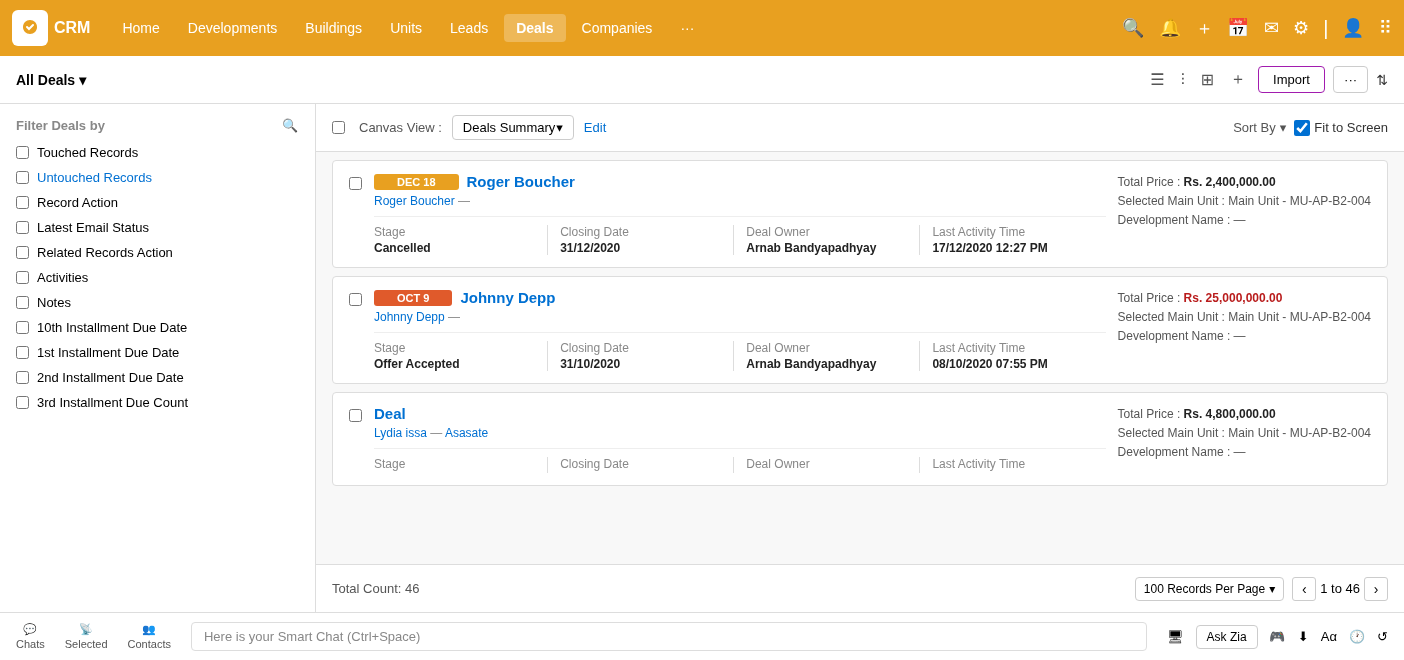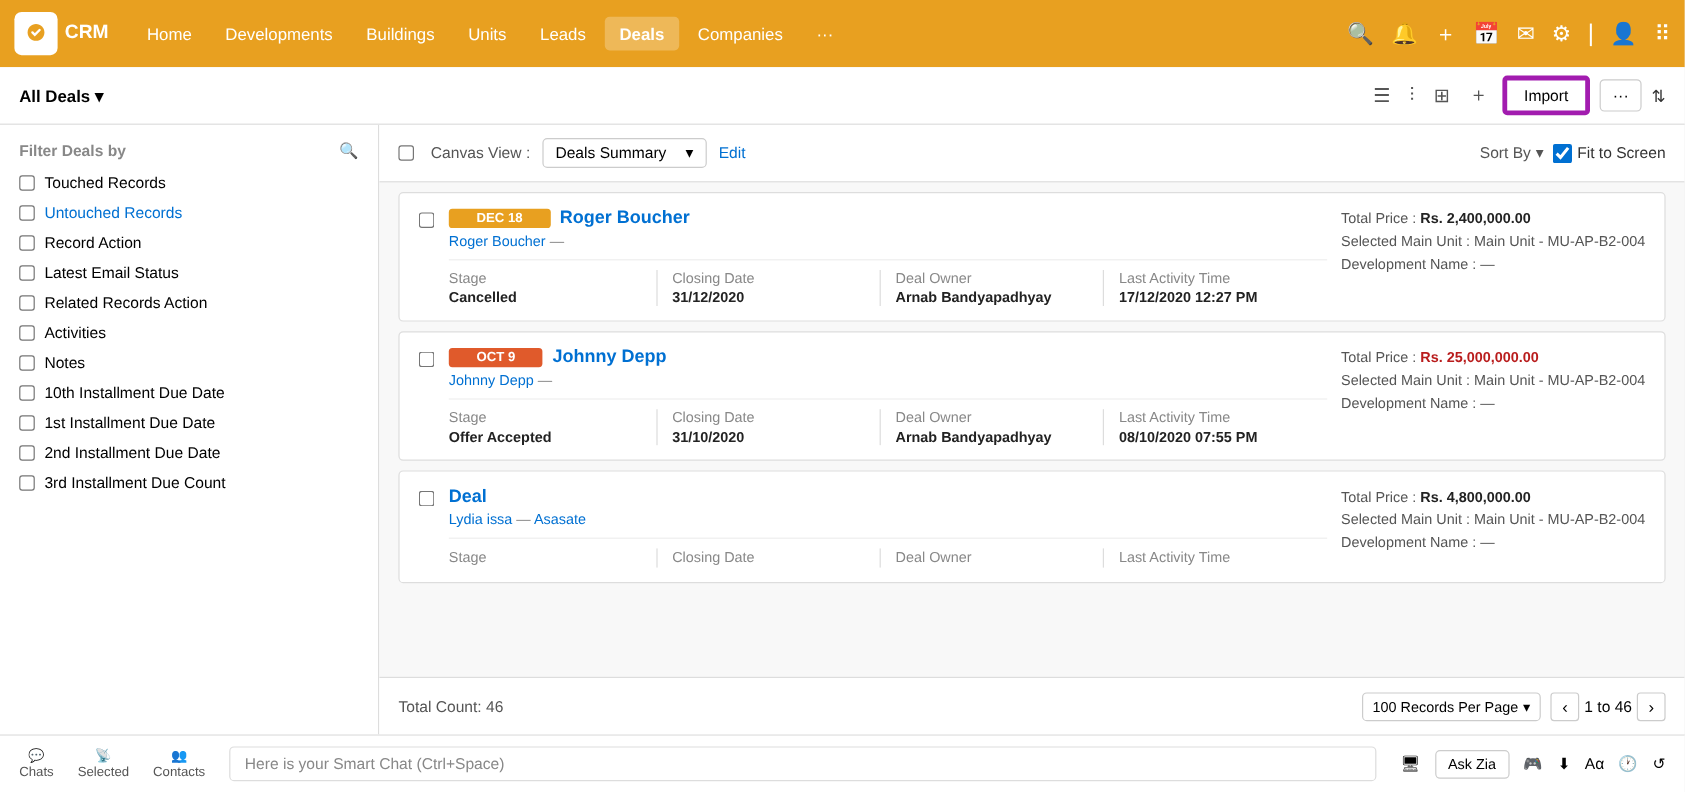--- a/index.html
+++ b/index.html
@@ -53,21 +53,21 @@
     }
     .second-bar-right {
       margin-left: auto;
       display: flex; align-items: center; gap: 8px;
     }
     .icon-btn {
       border: none; background: none; cursor: pointer;
       font-size: 16px; color: #555; padding: 4px;
     }
     .import-btn {
-      border: 4px solid #a21caf; background: white;
+      border: 1px solid #a21caf; background: white;
       padding: 5px 14px; border-radius: 4px; cursor: pointer;
       font-size: 13px;
     }
     .more-btn {
       border: 1px solid #ccc; background: white;
       padding: 5px 10px; border-radius: 4px; cursor: pointer;
     }
     .sort-icon { color: #333; font-size: 14px; }
 
     
@@ -115,21 +115,21 @@
       align-items: center;
       padding: 8px 16px;
       gap: 10px;
       height: 48px;
     }
     .canvas-bar-right { margin-left: auto; display: flex; align-items: center; gap: 8px; }
     .canvas-select {
       border: 1px solid #ccc; border-radius: 4px;
       padding: 4px 10px; font-size: 13px;
       background: white; cursor: pointer;
-      display: flex; align-items: center; gap: 16px;
+      display: flex; align-items: center; gap: 1px;
     }
     .edit-btn { color: #0070D2; cursor: pointer; font-size: 13px; background: none; border: none; }
     .sort-by-btn {
       display: flex; align-items: center; gap: 4px;
       cursor: pointer; font-size: 13px; color: #555;
     }
     .fit-screen-btn {
       display: flex; align-items: center; gap: 4px;
       font-size: 13px; color: #333; cursor: pointer;
     }

